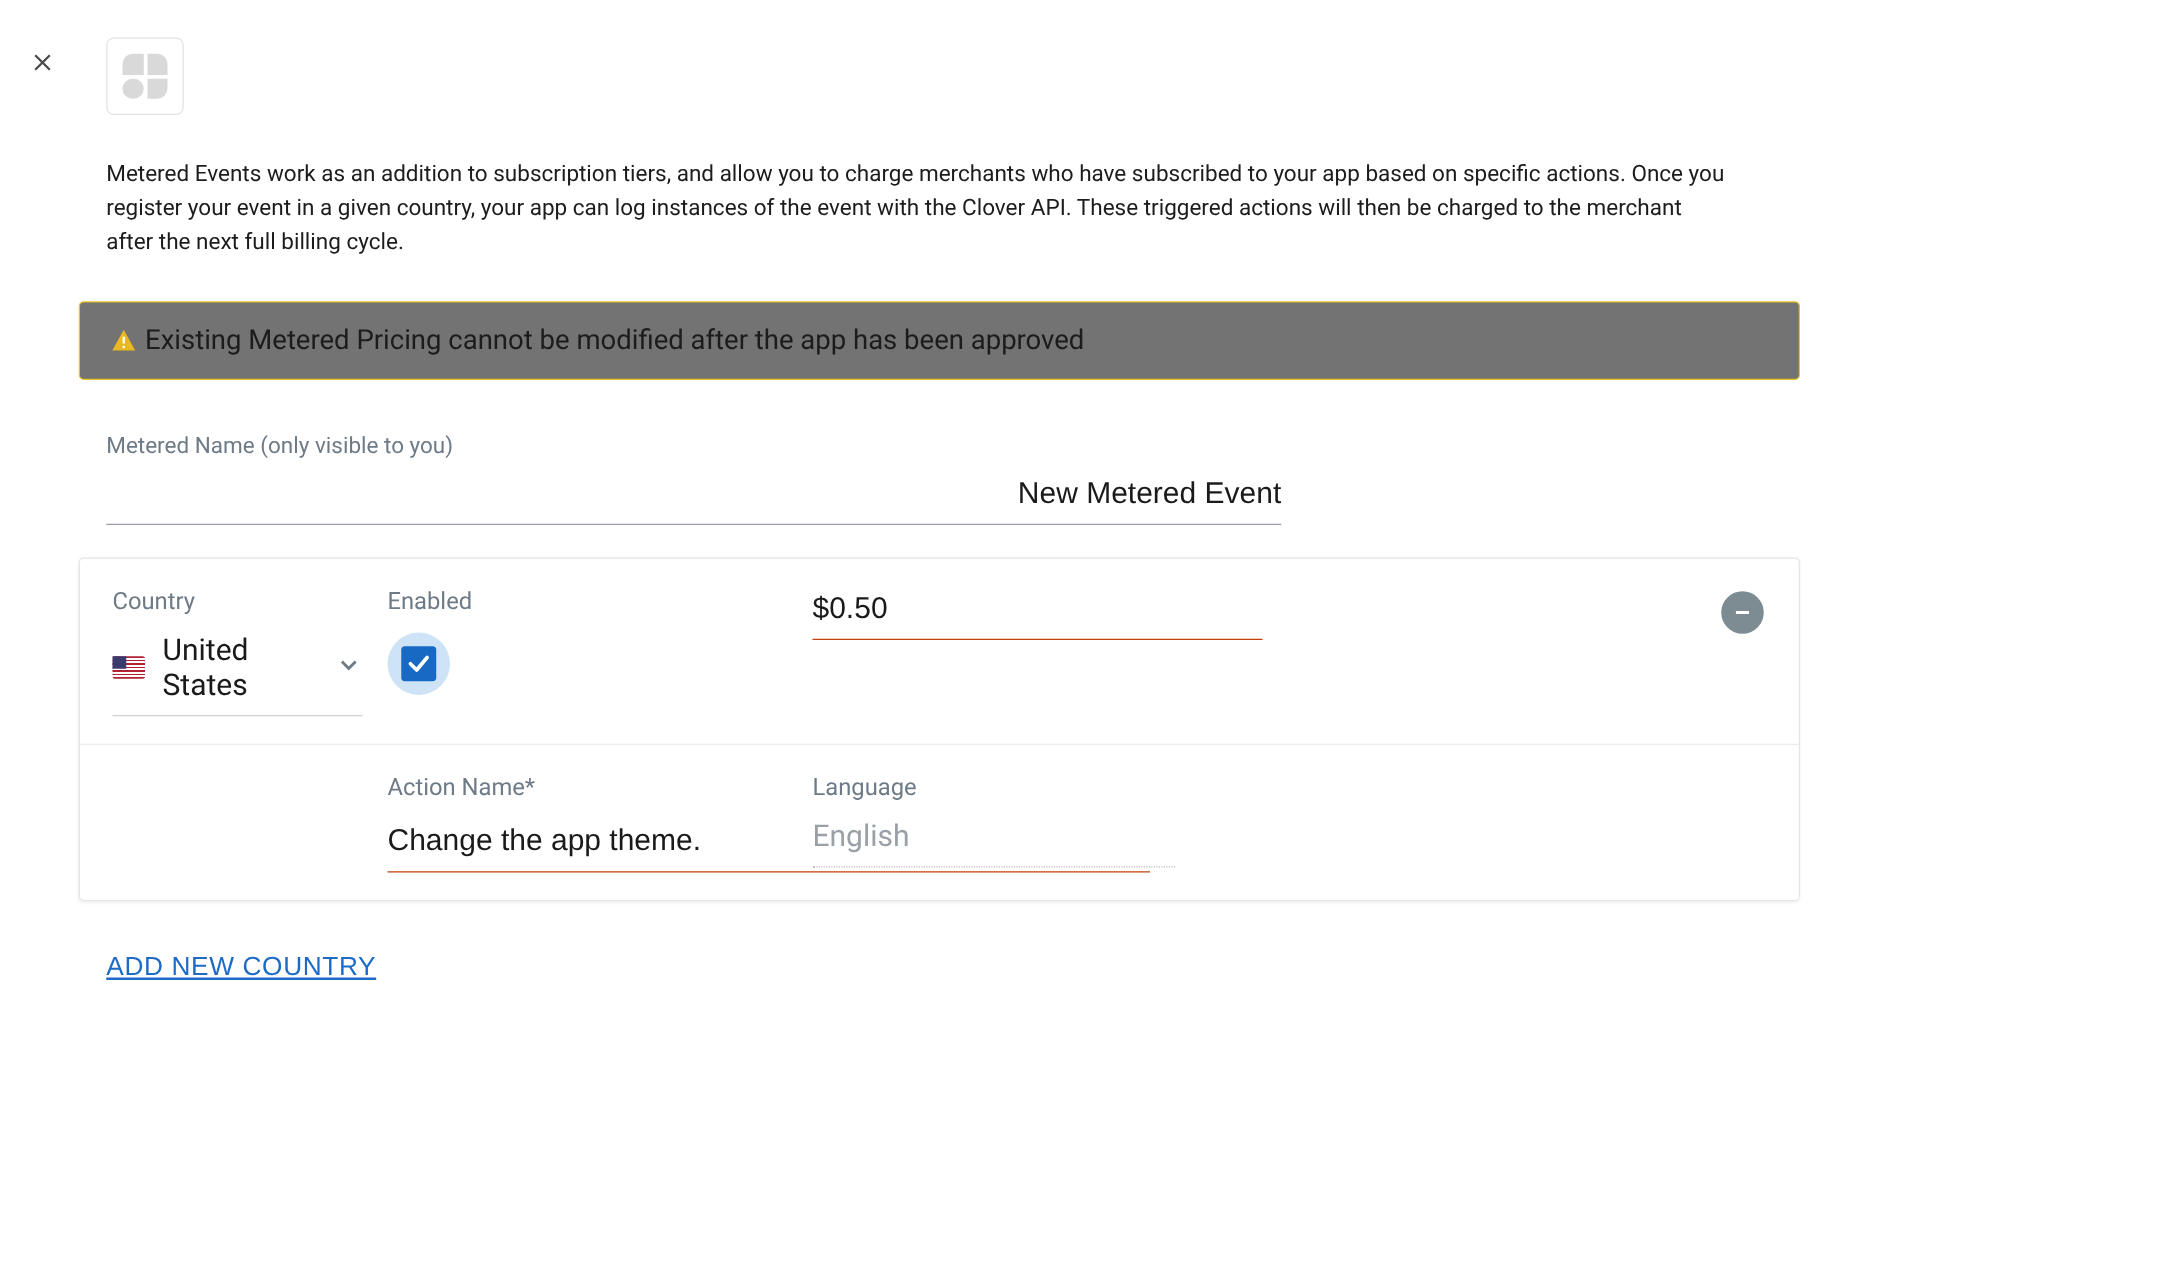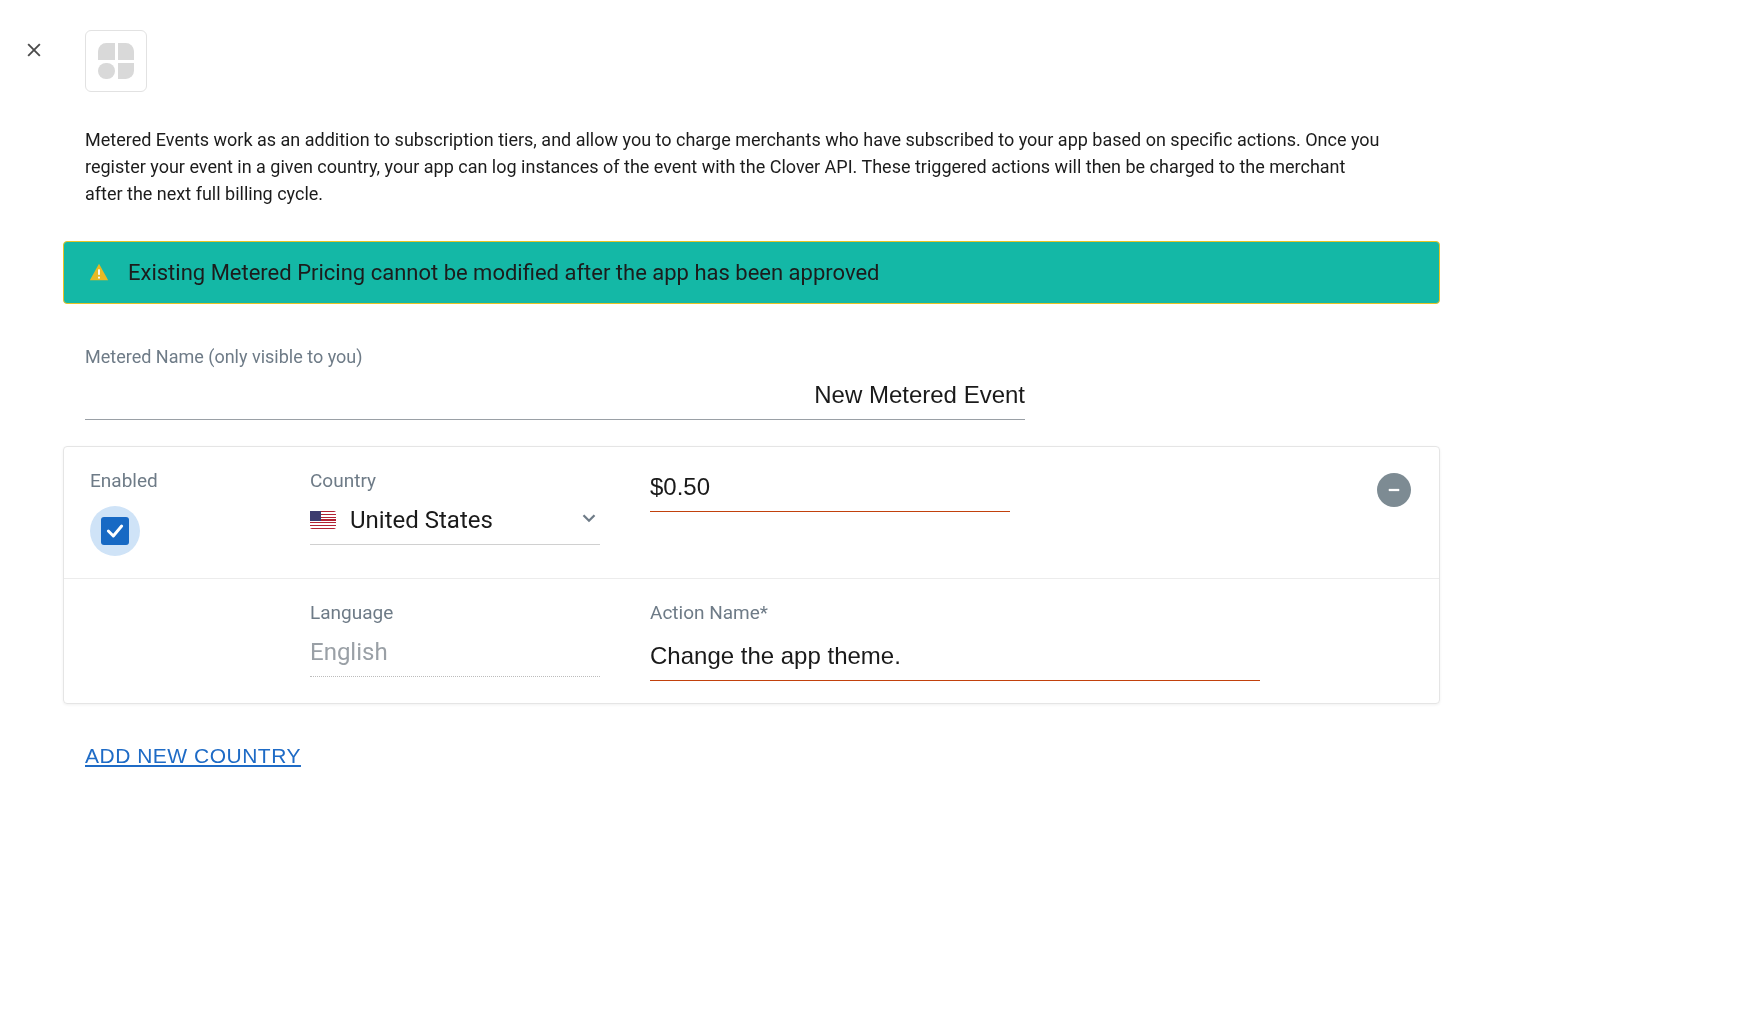--- a/index.html
+++ b/index.html
@@ -78,26 +78,26 @@
   .description {
     font-size: 18px;
     line-height: 1.5;
     color: #1c1c1c;
     margin-bottom: 34px;
     max-width: 1300px;
   }
 
   .warning-banner {
     border: 1px solid #e8c326;
-    background: #14b8a6;
+    background: #737373;
     border-radius: 4px;
     padding: 18px 24px;
     display: flex;
     align-items: center;
-    gap: 18px;
+    gap: 6px;
     margin-bottom: 42px;
     margin-left: -22px;
     margin-right: -40px;
   }
   .warning-icon { width: 22px; height: 22px; flex-shrink: 0; }
   .warning-text { font-size: 22px; color: #1c1c1c; }
 
   .field-group { margin-bottom: 26px; }
   .field-label {
     color: #6e7b87;
@@ -264,65 +264,65 @@
   </div>
 
   <div class="field-group">
     <label class="field-label">Metered Name (only visible to you)</label>
     <input class="text-input" type="text" value="New Metered Event" style="">
   </div>
 
   <div class="country-card">
     <div class="card-row">
       <div>
-        <div class="col-label">Enabled</div>
-        <div class="checkbox-wrap">
-          <div class="checkbox-box">
-            <svg viewBox="0 0 24 24" fill="none" stroke="currentColor" stroke-width="3.5" stroke-linecap="round" stroke-linejoin="round">
-              <polyline points="4 12 10 18 20 6"></polyline>
-            </svg>
-          </div>
-        </div>
-      </div>
-
-      <div>
         <div class="col-label">Country</div>
         <div class="select-wrap">
           <span class="flag"></span>
           <span class="select-value">United States</span>
           <span class="chevron">
             <svg viewBox="0 0 24 24" fill="none" stroke="currentColor" stroke-width="2.5">
                 <polyline points="6 9 12 15 18 9"></polyline>
               </svg>
           </span>
         </div>
       </div>
 
       <div>
+        <div class="col-label">Enabled</div>
+        <div class="checkbox-wrap">
+          <div class="checkbox-box">
+            <svg viewBox="0 0 24 24" fill="none" stroke="currentColor" stroke-width="3.5" stroke-linecap="round" stroke-linejoin="round">
+              <polyline points="4 12 10 18 20 6"></polyline>
+            </svg>
+          </div>
+        </div>
+      </div>
+
+      <div>
         <input class="price-input" type="text" value="$0.50" style="">
       </div>
 
       <div class="remove-btn">
         <svg viewBox="0 0 24 24" fill="none" stroke="currentColor" stroke-width="3">
             <line x1="5" y1="12" x2="19" y2="12"></line>
           </svg>
       </div>
     </div>
 
     <div class="card-row secondary">
       <div></div>
       <div>
+        <div class="col-label">Action Name*</div>
+        <input class="action-input" type="text" value="Change the app theme." style="">
+      </div>
+      <div>
         <div class="col-label">Language</div>
         <div class="select-wrap dotted">
           <span class="select-value muted">English</span>
         </div>
       </div>
-      <div>
-        <div class="col-label">Action Name*</div>
-        <input class="action-input" type="text" value="Change the app theme." style="">
-      </div>
       <div></div>
     </div>
   </div>
 
   <button class="add-country">ADD NEW COUNTRY</button>
 
 </div>
 
 </body></html>

